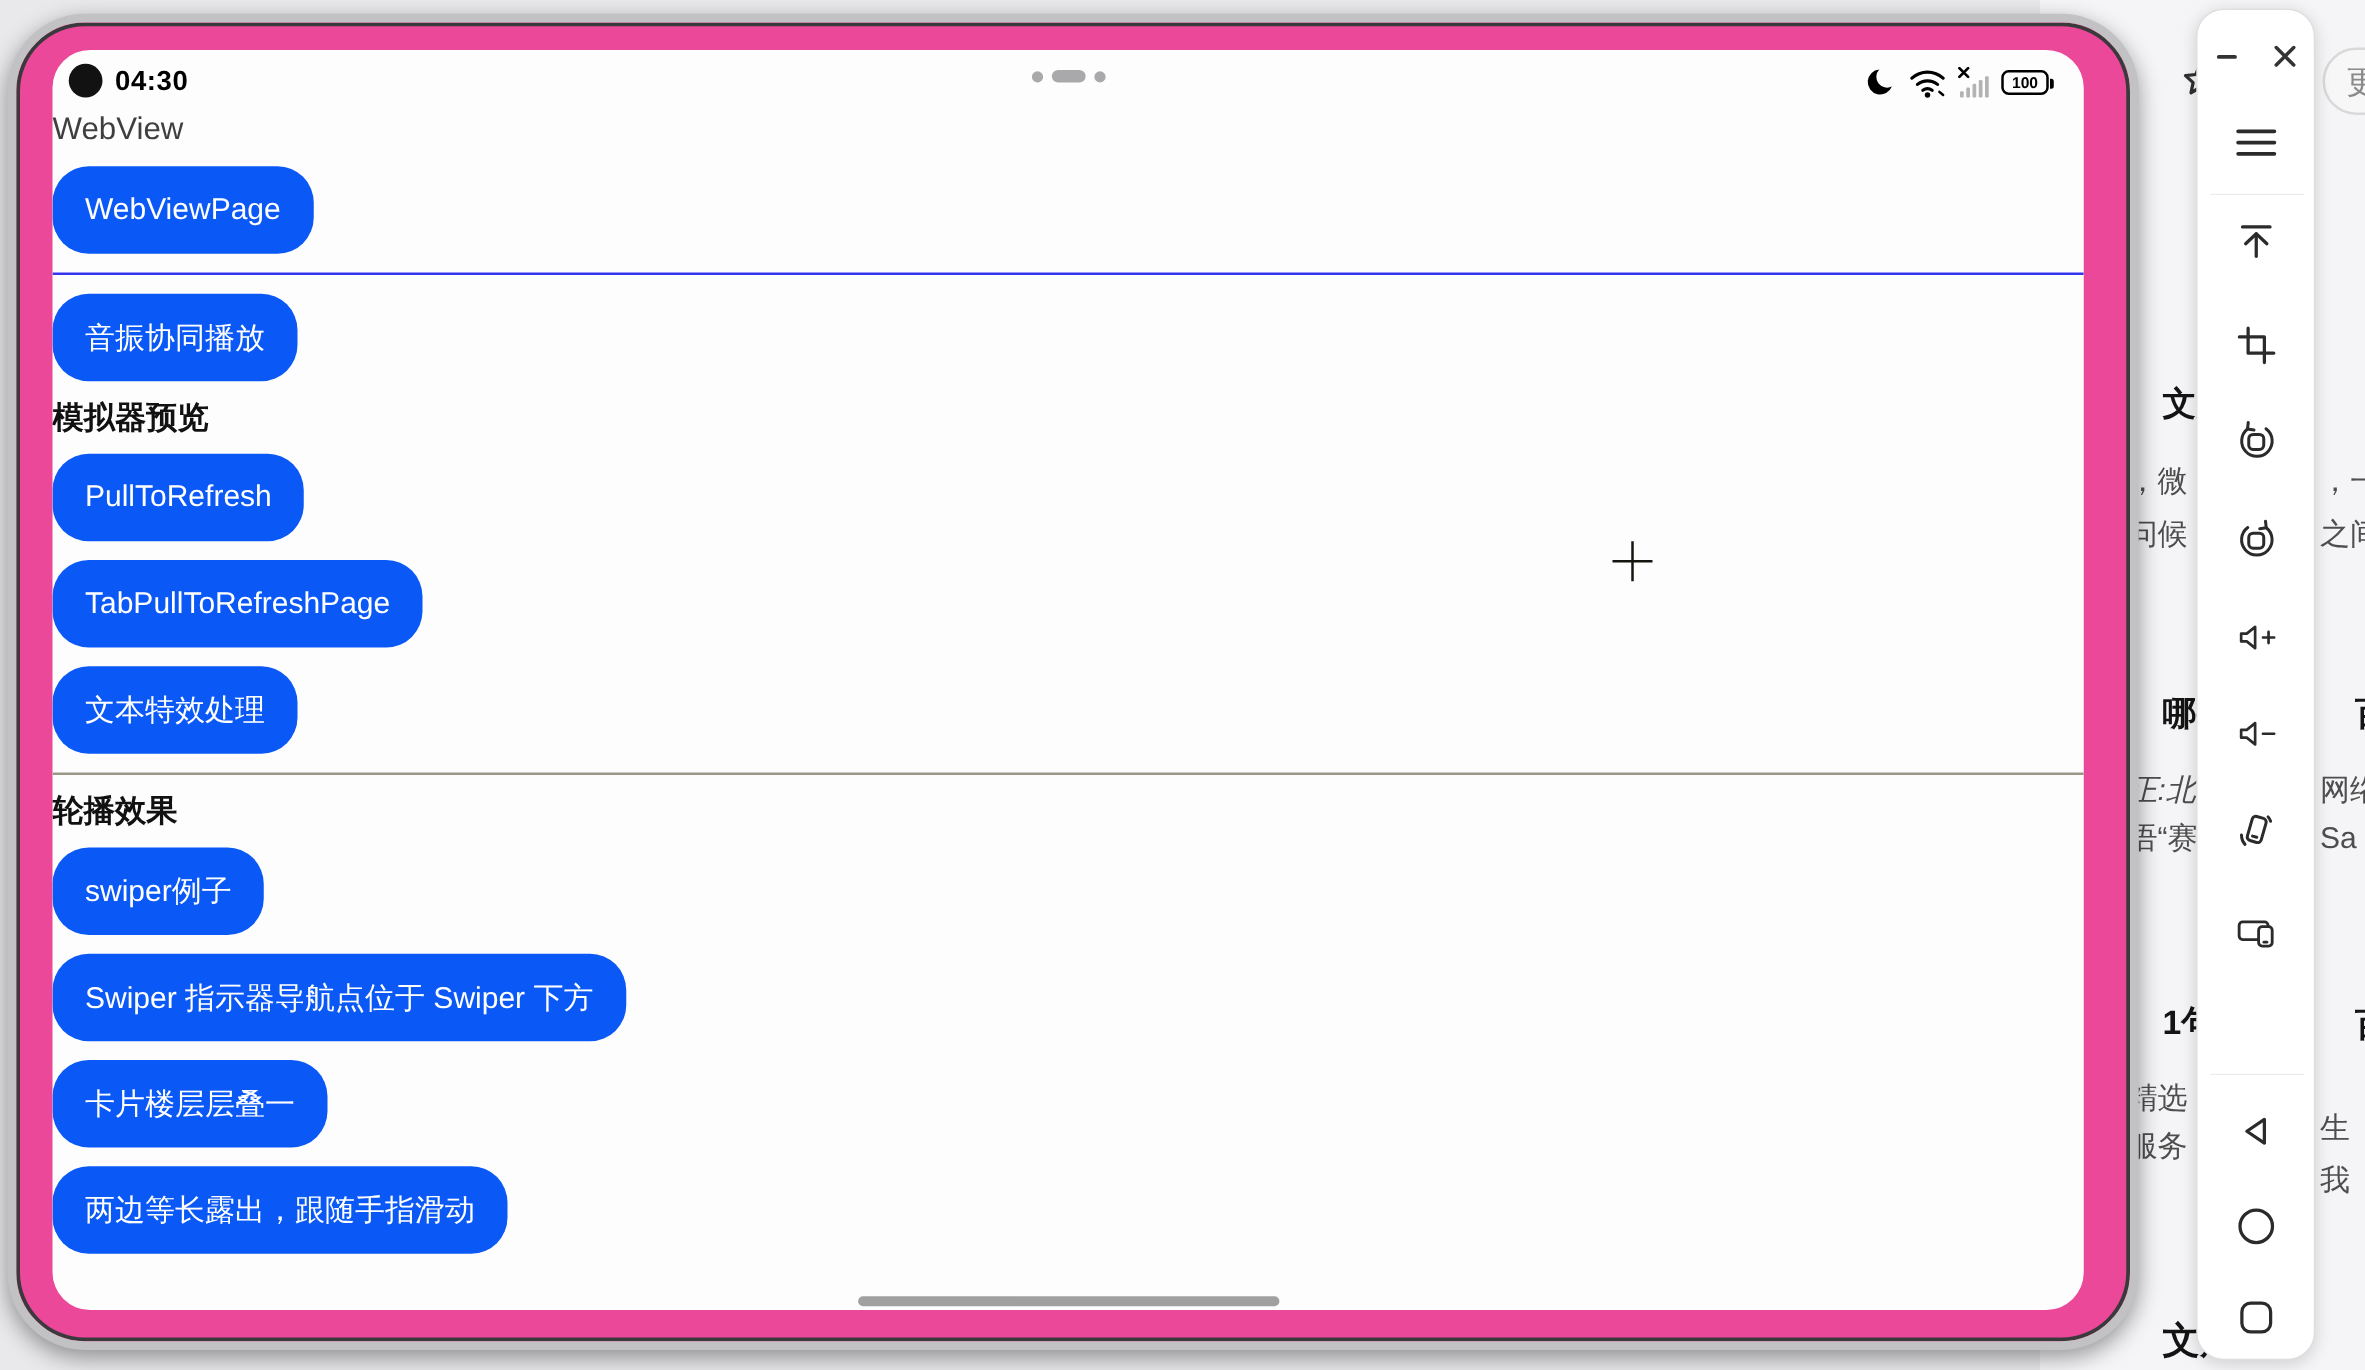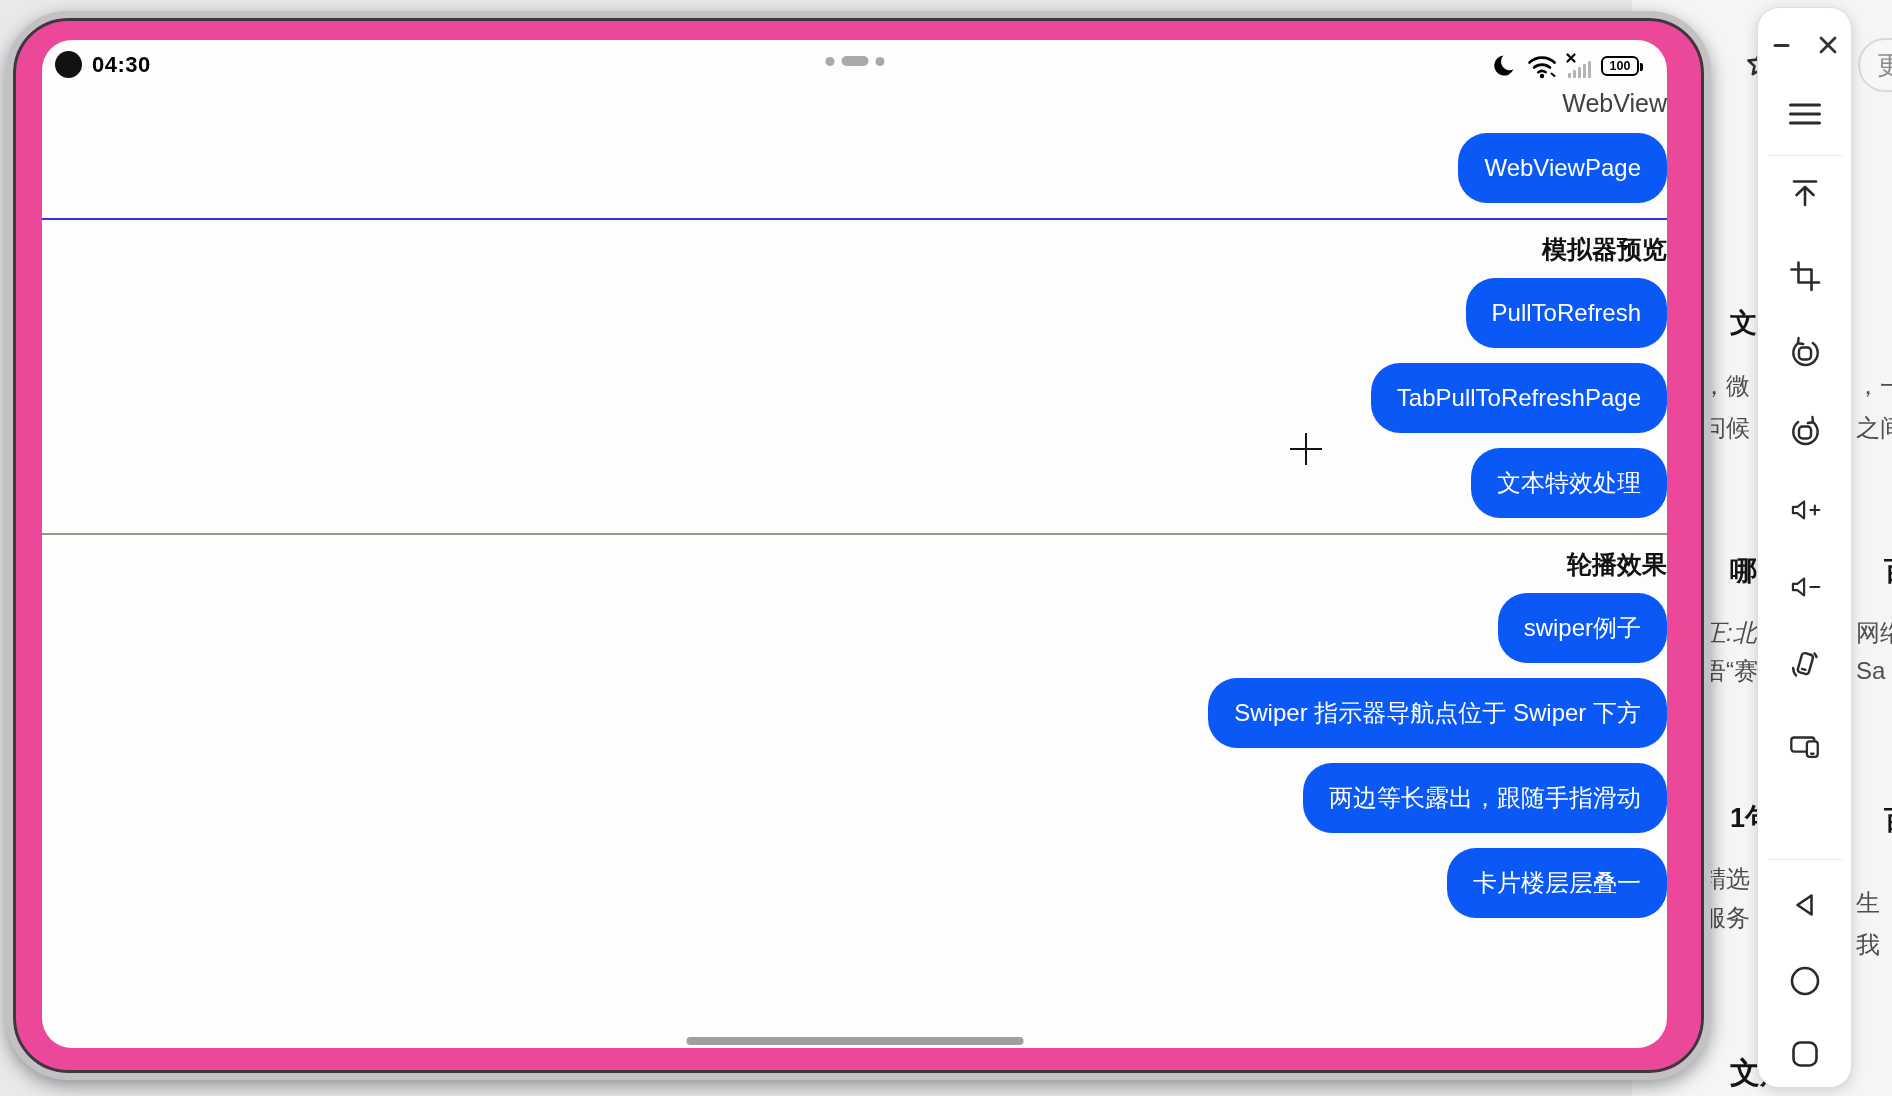--- a/index.html
+++ b/index.html
@@ -47,21 +47,21 @@
   .drag-handle .bar { width:27px; height:10px; border-radius:5px; background:#a9a9ab; }
   .statusbar-right { position:absolute; right:28px; top:13px; display:flex; align-items:center; gap:9px; }
   .battery { position:relative; width:38px; height:20px; border:2.4px solid #000; border-radius:6px;
     display:flex; align-items:center; justify-content:center; font-size:12.5px; font-weight:700; color:#000; }
   .battery::after { content:""; position:absolute; right:-6px; top:4.5px; width:3.5px; height:8px;
     background:#000; border-radius:0 2px 2px 0; }
 
   
   .content {
     position:absolute; left:0; top:36px; width:100%;
-    display:flex; flex-direction:column; align-items:flex-end; gap:15px;
+    display:flex; flex-direction:column; align-items:flex-start; gap:15px;
     padding-top:12px;
   }
   .page-title { font-size:25px; color:#3f3f3f; line-height:30px; }
   .section-header { font-size:25px; font-weight:700; color:#111; line-height:28px; }
   .pill {
     height:70px; border-radius:29px; background:#0a59f7; color:#fff;
     display:inline-flex; align-items:center; justify-content:center;
     padding:0 26px; font-size:24px; cursor:pointer; white-space:nowrap;
   }
   .rule { width:100%; height:2px; }
@@ -163,30 +163,31 @@
       </span>
       <span class="battery">
         <span>100</span>
       </span>
     </div>
 
     <div class="content">
         <div class="page-title">WebView</div>
         <div class="pill">WebViewPage</div>
         <div class="rule blue"></div>
+        <div class="pill">音振协同播放</div>
         <div class="section-header">模拟器预览</div>
         <div class="pill">PullToRefresh</div>
         <div class="pill">TabPullToRefreshPage</div>
         <div class="pill">文本特效处理</div>
         <div class="rule gray"></div>
         <div class="section-header">轮播效果</div>
         <div class="pill">swiper例子</div>
         <div class="pill">Swiper 指示器导航点位于 Swiper 下方</div>
+        <div class="pill">卡片楼层层叠一</div>
         <div class="pill">两边等长露出，跟随手指滑动</div>
-        <div class="pill">卡片楼层层叠一</div>
       </div>
 
     <div class="crosshair"></div>
     <div class="home-indicator"></div>
   </div>
 </div>
 
 <div class="toolbar">
 
   <div class="win-btn" style="left:9px;">

